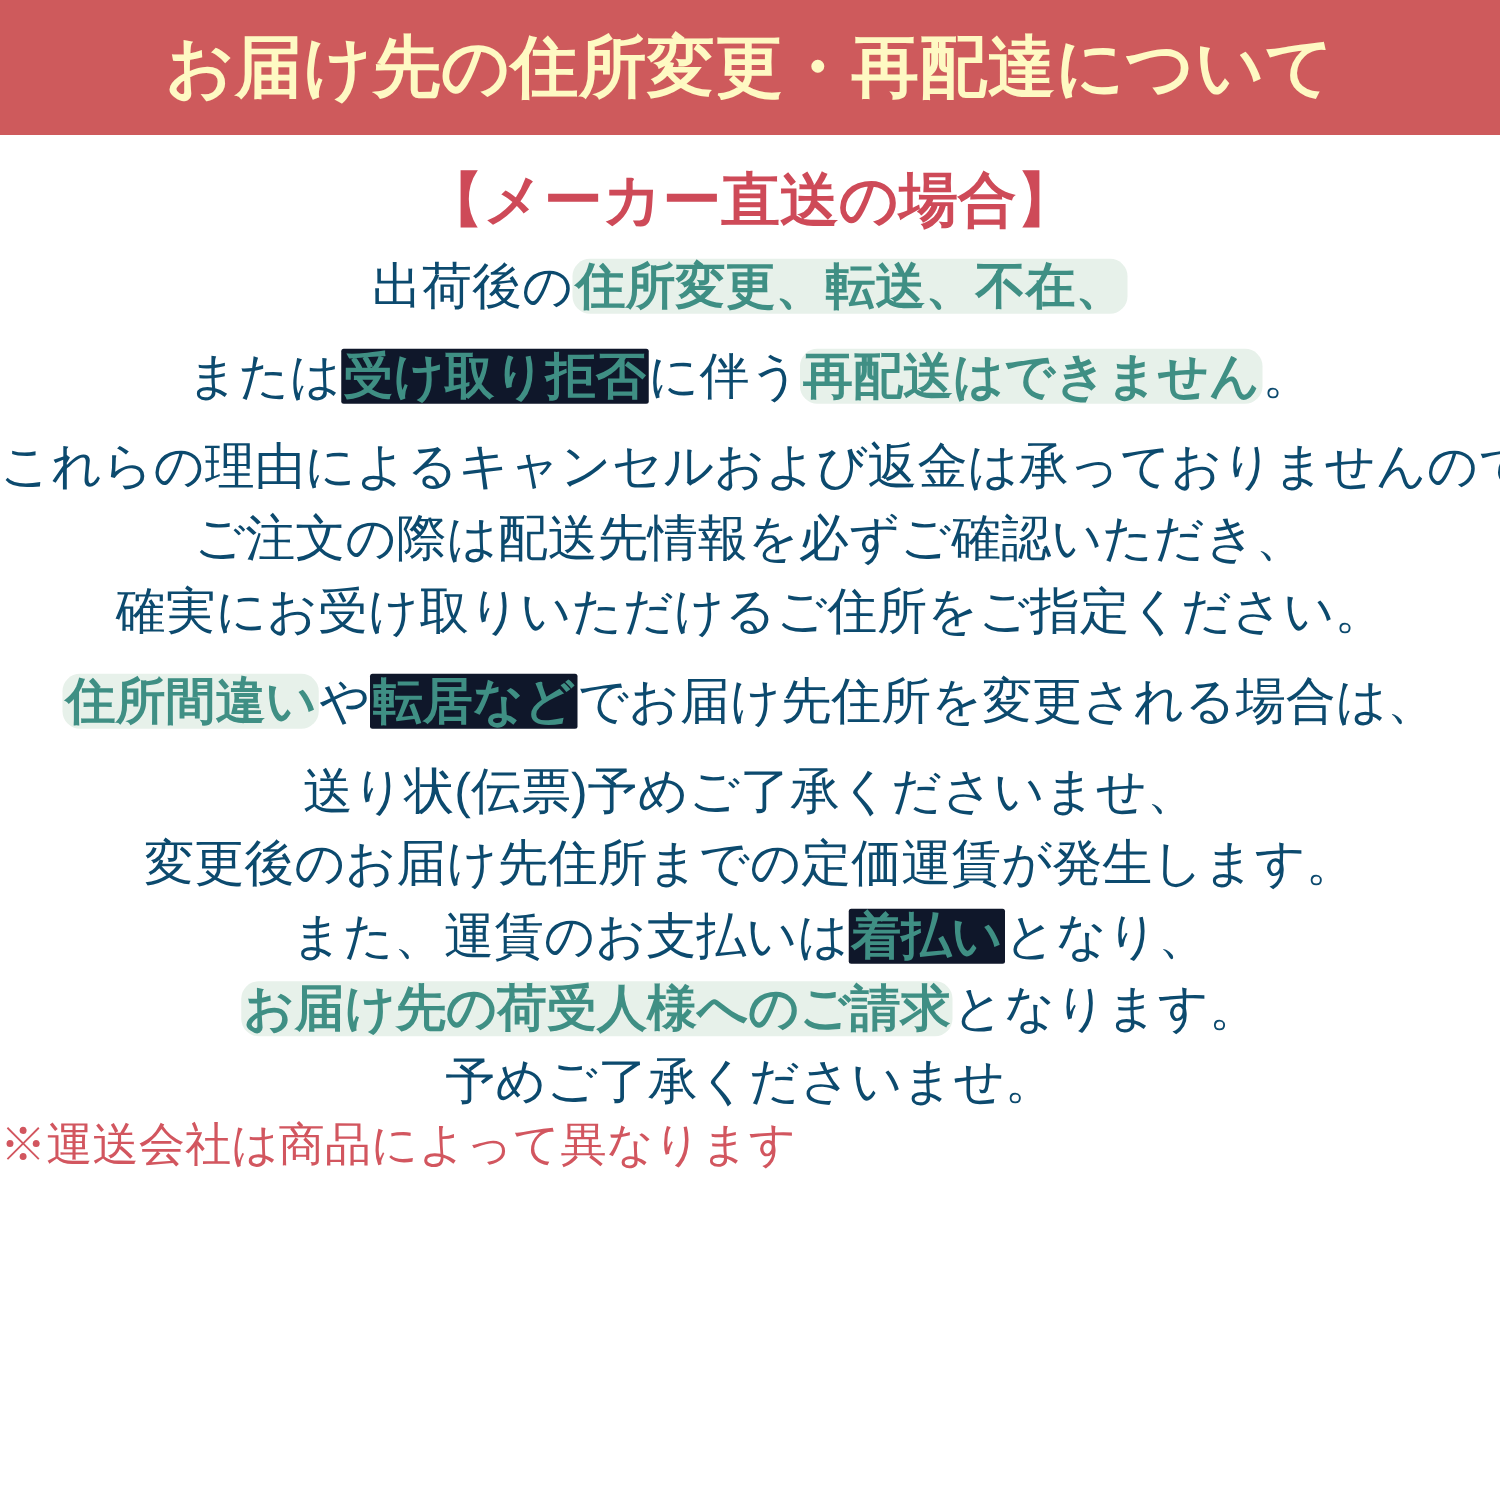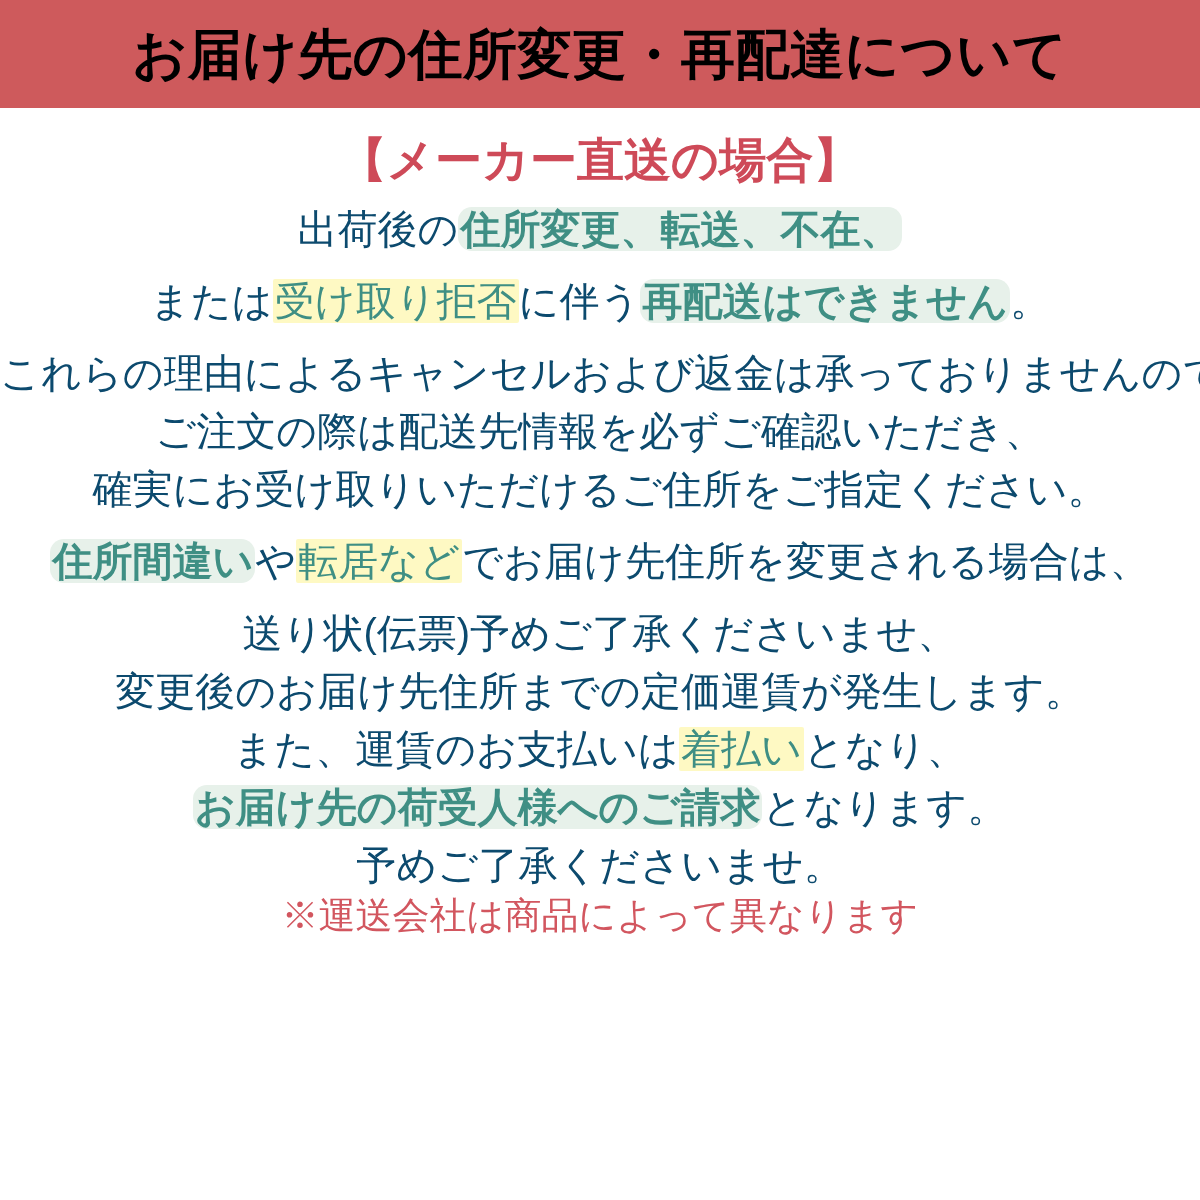--- a/index.html
+++ b/index.html
@@ -22,21 +22,21 @@
   .banner {
     width: 1200px;
     height: 108px;
     background: #ce5a5c;
     display: flex;
     align-items: center;
     justify-content: center;
     box-sizing: border-box;
   }
   .banner-title {
-    color: #000000;
+    color: #fef9c3;
     font-size: 54px;
     font-weight: 700;
     letter-spacing: 0.5px;
     white-space: nowrap;
     line-height: 1;
   }
   .content {
     padding: 0;
     text-align: center;
     margin-top: 12px;
@@ -62,32 +62,32 @@
   .l-gap { margin-top: 14px; }
   .hl-green {
     color: #3f8f84;
     font-weight: 700;
     background: #e7f1ea;
     border-radius: 14px;
     padding: 0 2px;
   }
   .hl-pink {
     color: #3f8f84;
-    font-weight: 400;
-    background: #fef9c3;
+    font-weight: 700;
+    background: #0f172a;
     border-radius: 2px;
     padding: 0 2px;
   }
   .plain-dark {
     color: #0c4a6e;
   }
   .note {
     color: #d2565f;
     font-size: 37px;
-    text-align: center;
+    text-align: left;
     line-height: 1.2;
     white-space: nowrap;
     font-weight: 500;
   }
   .block { width: 100%; }
 </style>
 </head>
 <body>
 
 <div class="page">

